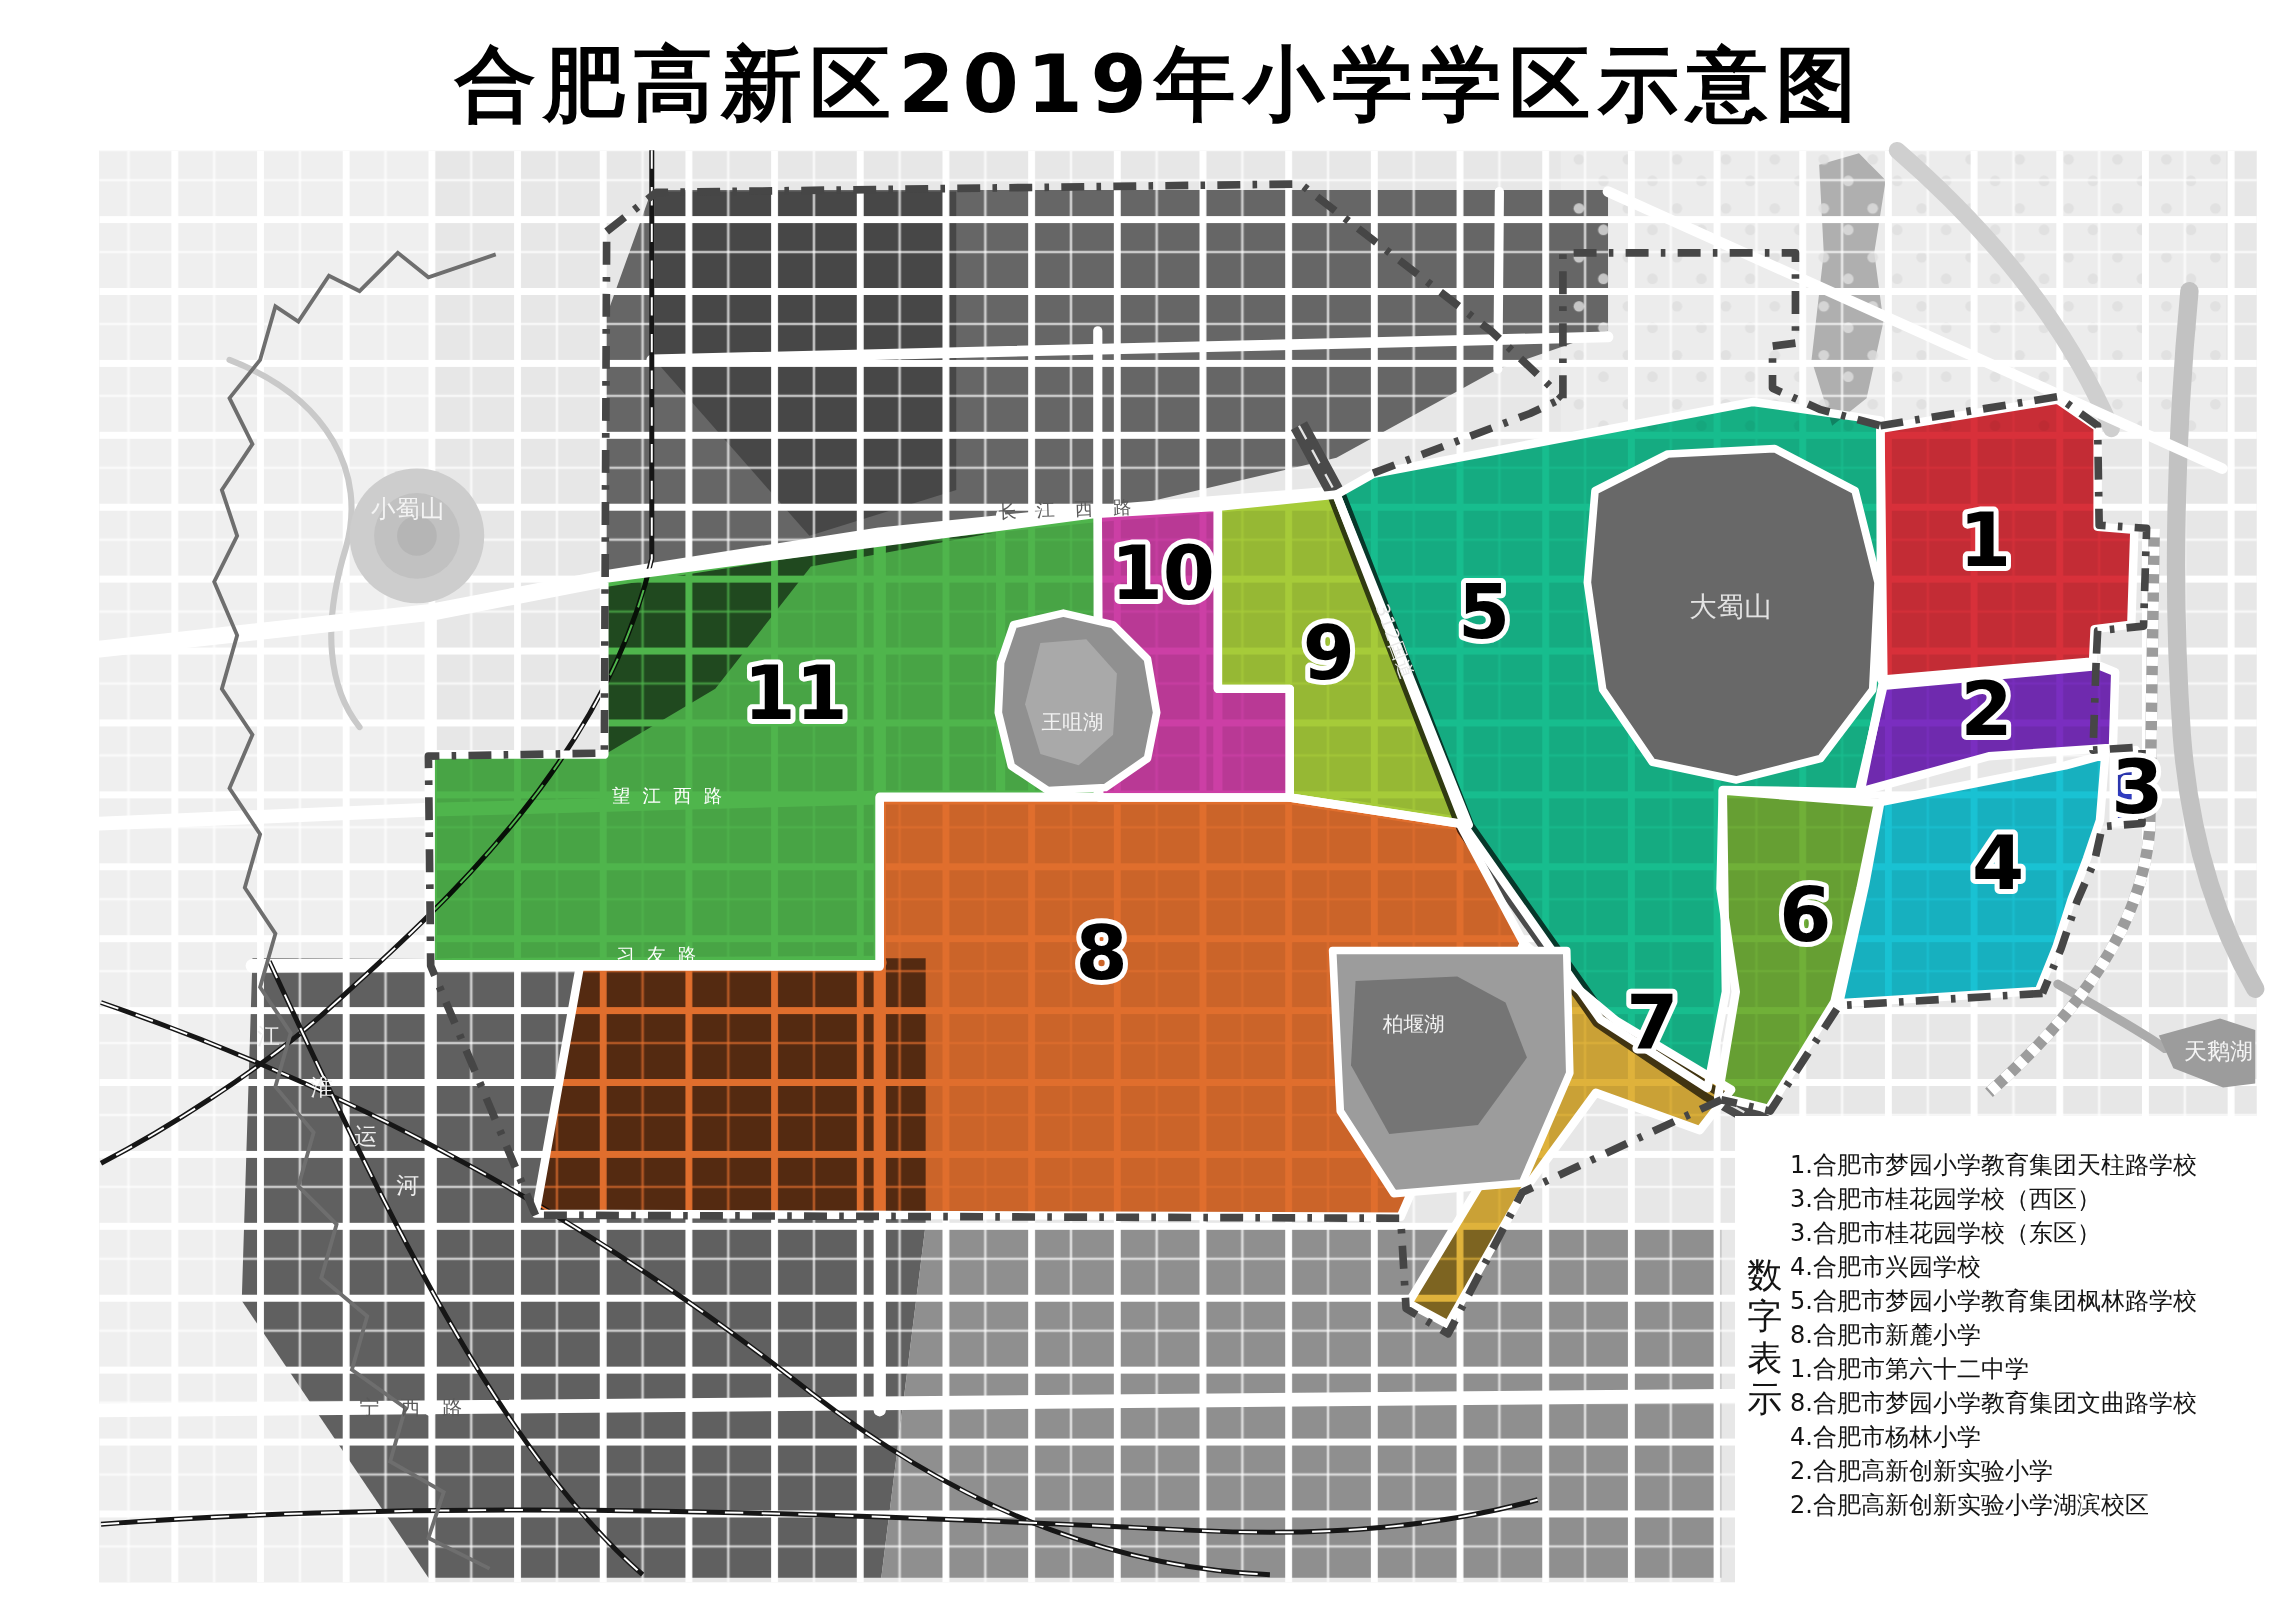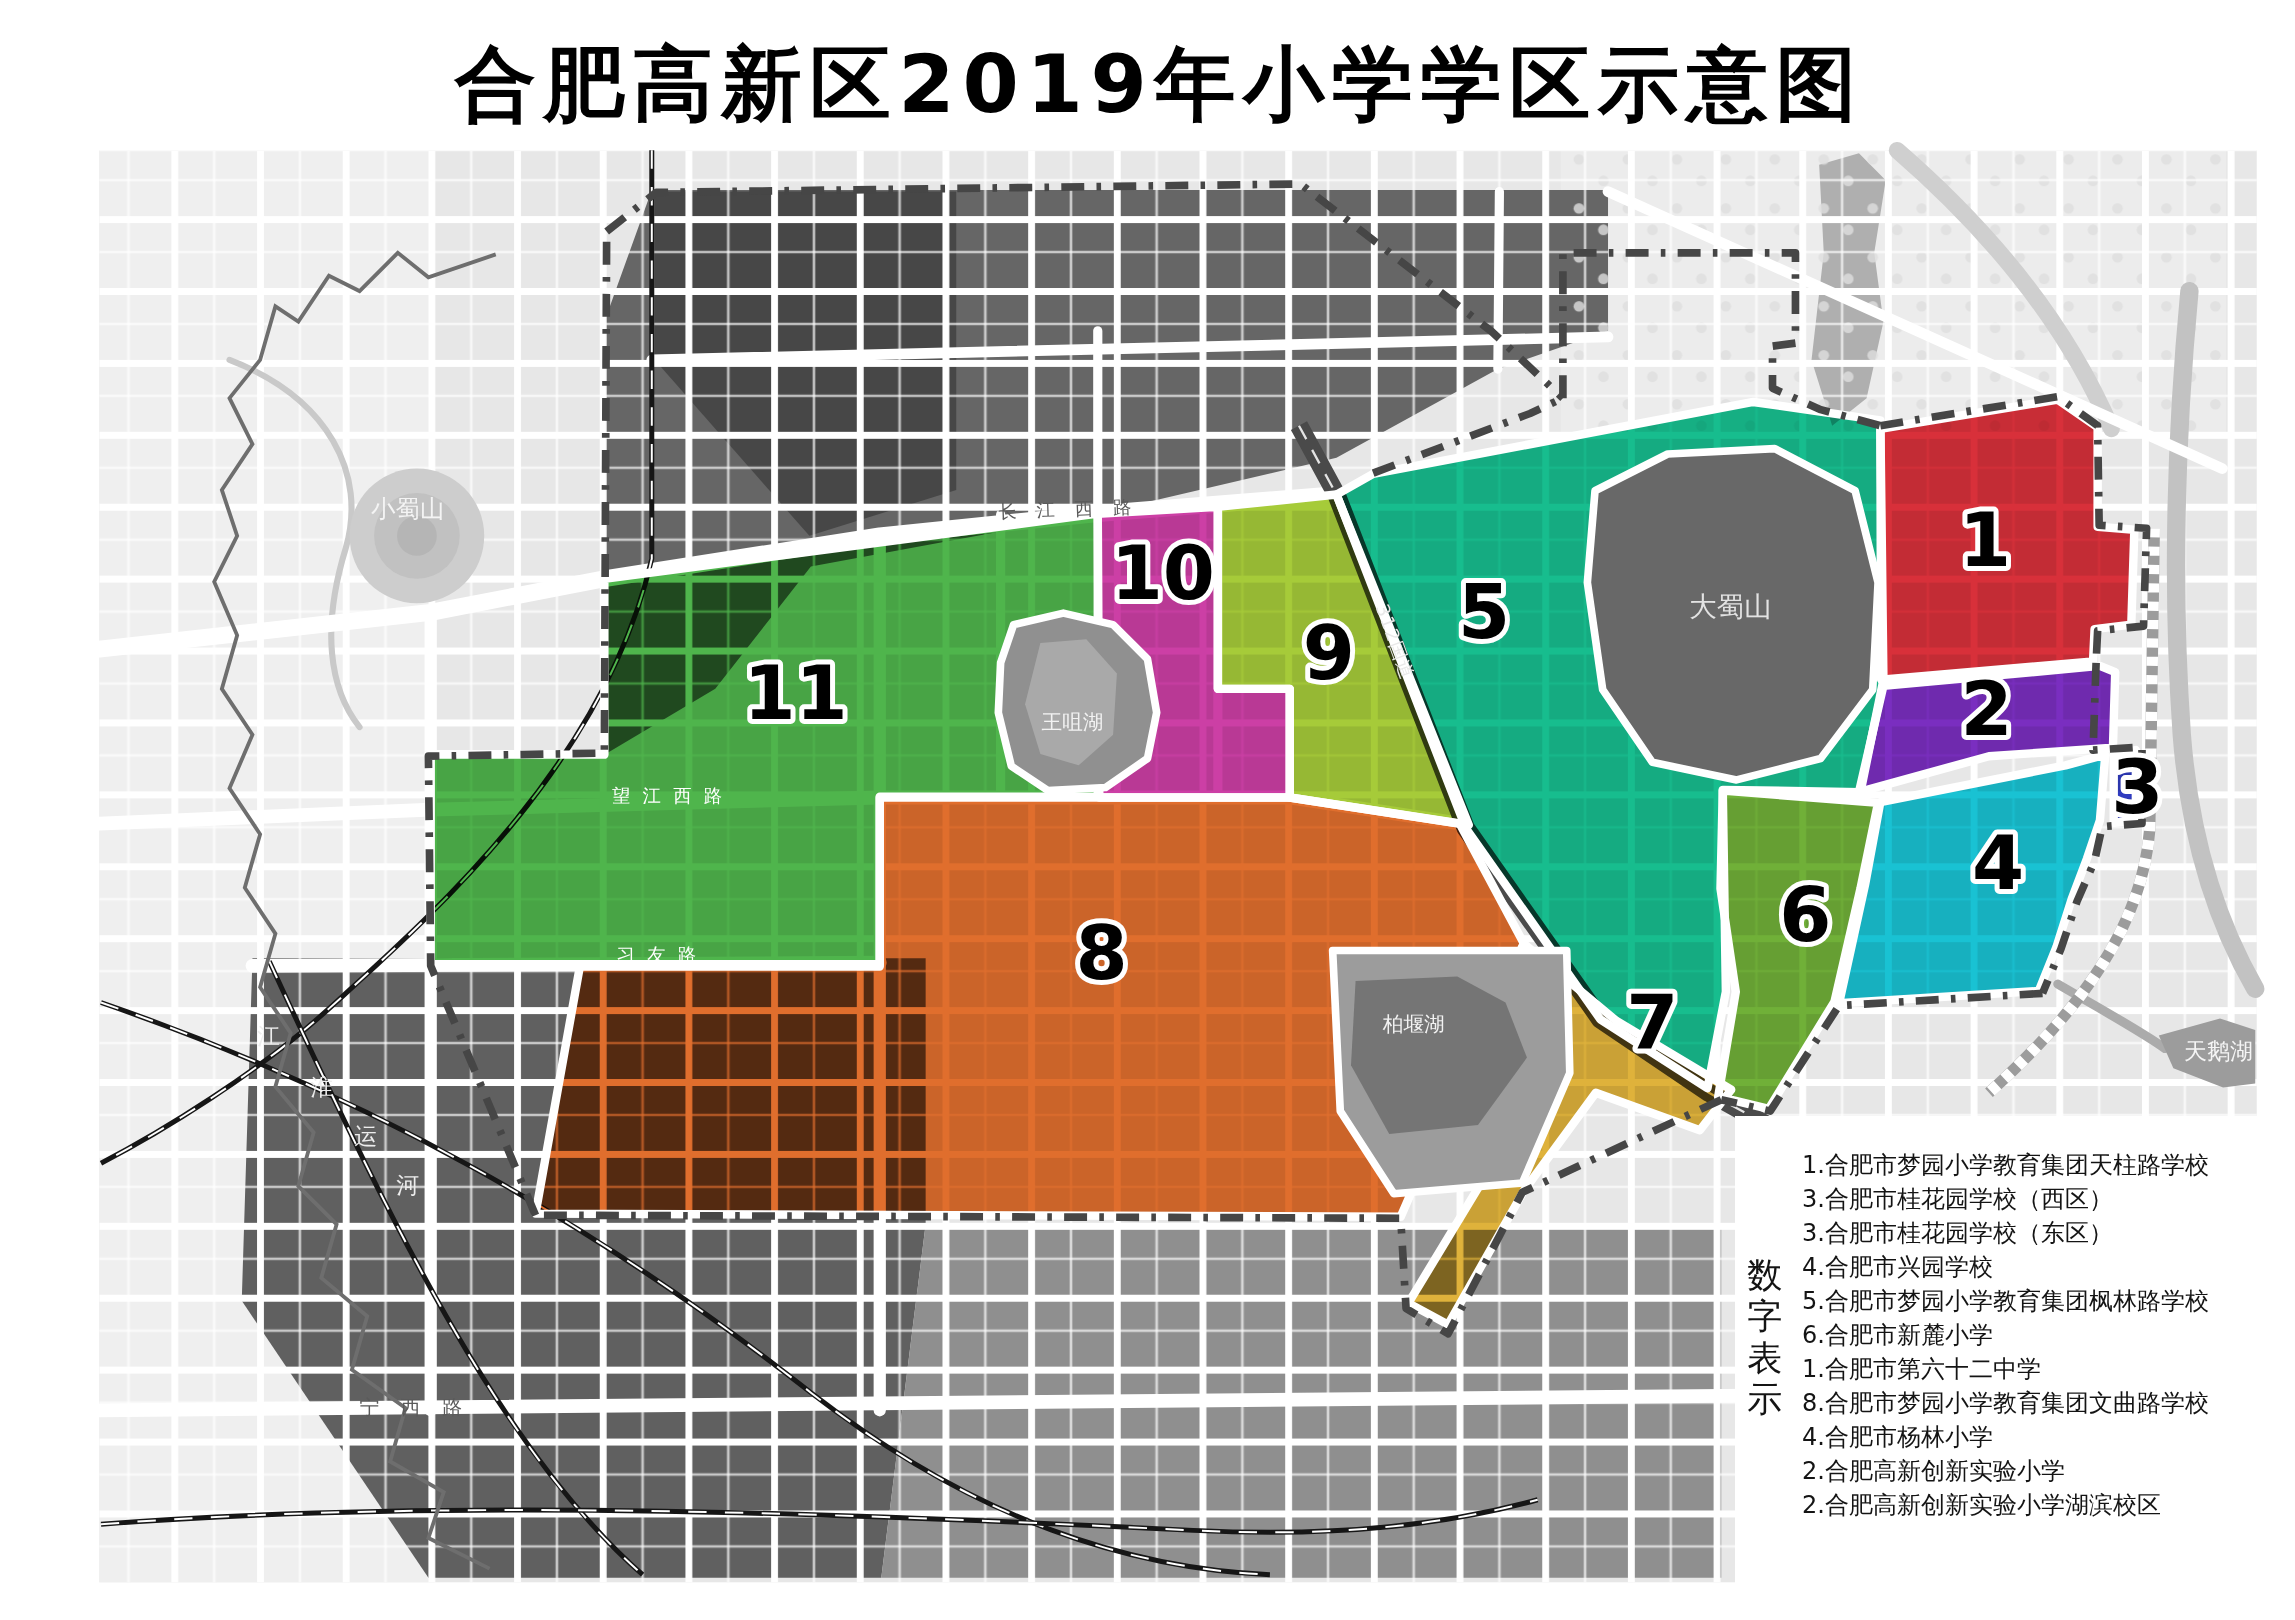--- a/index.html
+++ b/index.html
@@ -10,21 +10,21 @@
          white-space:nowrap;padding-left:12px;}
   #map{position:absolute;left:0;top:0;isolation:isolate;
        font-family:"DejaVu Sans",sans-serif;}
   .legend{position:absolute;left:1735px;top:1116px;width:552px;height:468px;
           background:#ffffff;}
   .legend-v{position:absolute;left:12.2px;top:141px;display:flex;
             flex-direction:column;gap:4.6px;font-size:35px;color:#141414;
             font-weight:400;line-height:1.05;}
   .legend-items{position:absolute;left:55px;top:32px;}
   .legend-items div{font-size:24px;line-height:34px;color:#141414;
-                    white-space:nowrap;font-weight:400;margin-left:12px;}
+                    white-space:nowrap;font-weight:400;}
 </style>
 </head>
 <body>
 
 <div class="title">合肥高新区2019年小学学区示意图</div>
 
 <svg id="map" width="2295" height="1621" viewBox="0 0 3000 2118">
   <defs>
     <pattern id="grid" width="112" height="94" patternUnits="userSpaceOnUse">
       <path d="M0 4.5 H112" stroke="#FFFFFF" stroke-width="9" fill="none"></path>
@@ -161,21 +161,21 @@
       <div>字</div>
       <div>表</div>
       <div>示</div>
     </div>
   <div class="legend-items" id="legend-items">
       <div>1.合肥市梦园小学教育集团天柱路学校</div>
       <div>3.合肥市桂花园学校（西区）</div>
       <div>3.合肥市桂花园学校（东区）</div>
       <div>4.合肥市兴园学校</div>
       <div>5.合肥市梦园小学教育集团枫林路学校</div>
-      <div>6.合肥市新麓小学</div>
+      <div>8.合肥市新麓小学</div>
       <div>1.合肥市第六十二中学</div>
       <div>8.合肥市梦园小学教育集团文曲路学校</div>
       <div>4.合肥市杨林小学</div>
       <div>2.合肥高新创新实验小学</div>
       <div>2.合肥高新创新实验小学湖滨校区</div>
     </div>
 </div>
 
 
 </body></html>

